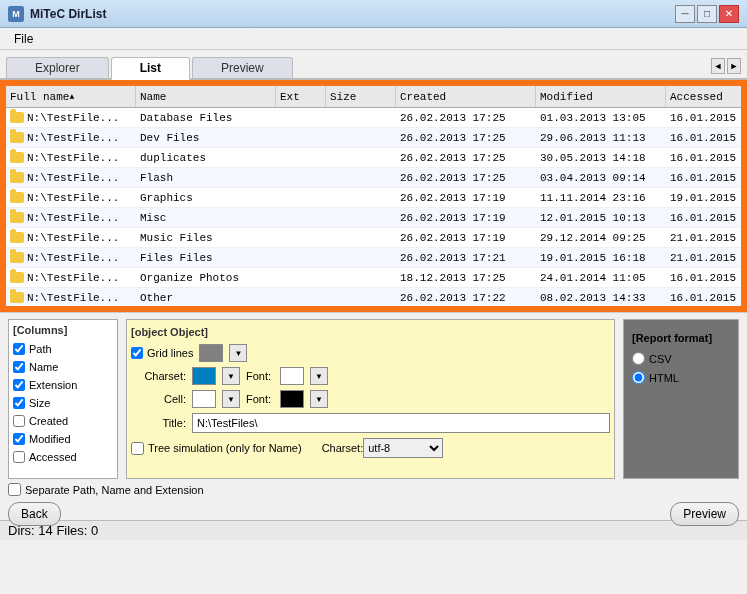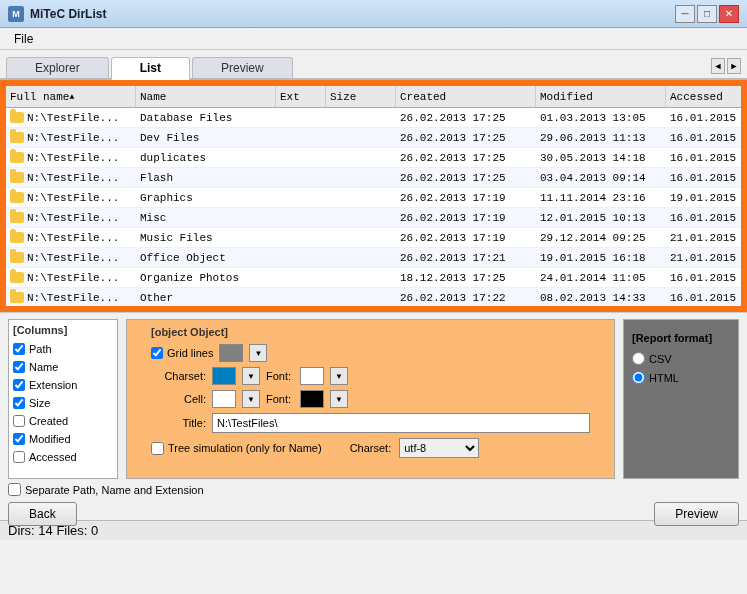--- a/index.html
+++ b/index.html
@@ -212,22 +212,22 @@
     .checkbox-row input[type=checkbox] {
       width: 12px; height: 12px;
       margin: 0;
     }
     .checkbox-label {
       font-size: 11px;
     }
     .html-layout-panel {
       flex: 1;
       border: 1px solid #aaa;
-      background: #fdba74;
-      padding: 6px 24px;
+      background: #fef9c3;
+      padding: 6px 4px;
     }
     .html-layout-title {
       font-size: 11px;
       font-weight: bold;
       margin-bottom: 6px;
       color: #333;
     }
     .layout-row {
       display: flex;
       align-items: center;
@@ -266,21 +266,21 @@
     .title-input {
       flex: 1;
       height: 20px;
       border: 1px solid #888;
       font-size: 11px;
       padding: 0 4px;
     }
     .charset-row {
       display: flex;
       align-items: center;
-      gap: 8px;
+      gap: 0;
     }
     .charset-select {
       height: 20px;
       border: 1px solid #888;
       font-size: 11px;
       width: 80px;
     }
     .tree-checkbox {
       display: flex;
       align-items: center;
@@ -306,26 +306,26 @@
     }
     .radio-row input[type=radio] { margin: 0; }
     .radio-label { font-size: 11px; }
     .bottom-buttons {
       display: flex;
       justify-content: space-between;
       align-items: center;
       margin-top: 6px;
     }
     .btn {
-      padding: 4px 20px;
+      padding: 4px 12px;
       border: 1px solid #888;
       background: linear-gradient(to bottom, #f5f5f5, #e0e0e0);
       cursor: pointer;
       font-size: 12px;
-      border-radius: 3px;
+      border-radius: 11px;
     }
     .separate-cb {
       display: flex;
       align-items: center;
       gap: 4px;
       margin-top: 4px;
     }
     .status-bar {
       background: #e8e8e8;
       border-top: 1px solid #bbb;
@@ -486,21 +486,21 @@
     <div class="file-cell">26.02.2013 17:19</div>
     <div class="file-cell">29.12.2014 09:25</div>
     <div class="file-cell">21.01.2015 09:24</div>
 
   </div>
       <div class="file-row">
     <div class="file-cell file-cell-name">
       <div class="folder-icon"></div>
       <span>N:\TestFile...</span>
     </div>
-    <div class="file-cell">Office Object</div>
+    <div class="file-cell">Files Files</div>
     <div class="file-cell"></div>
     <div class="file-cell">
           <dir></dir>
         </div>
     <div class="file-cell">26.02.2013 17:21</div>
     <div class="file-cell">19.01.2015 16:18</div>
     <div class="file-cell">21.01.2015 09:24</div>
 
   </div>
       <div class="file-row">

